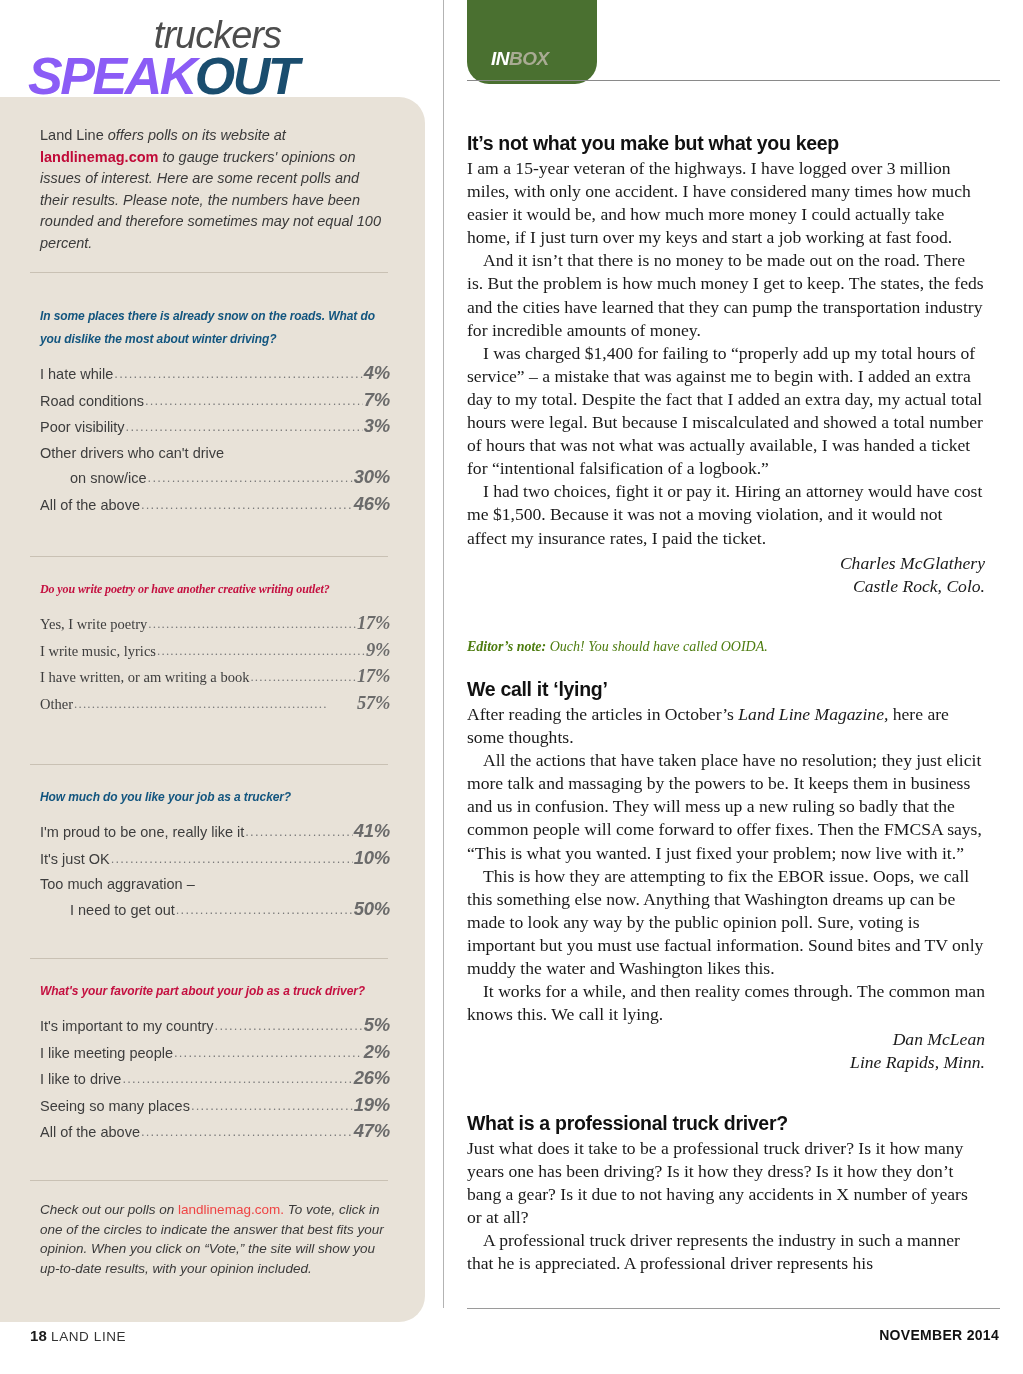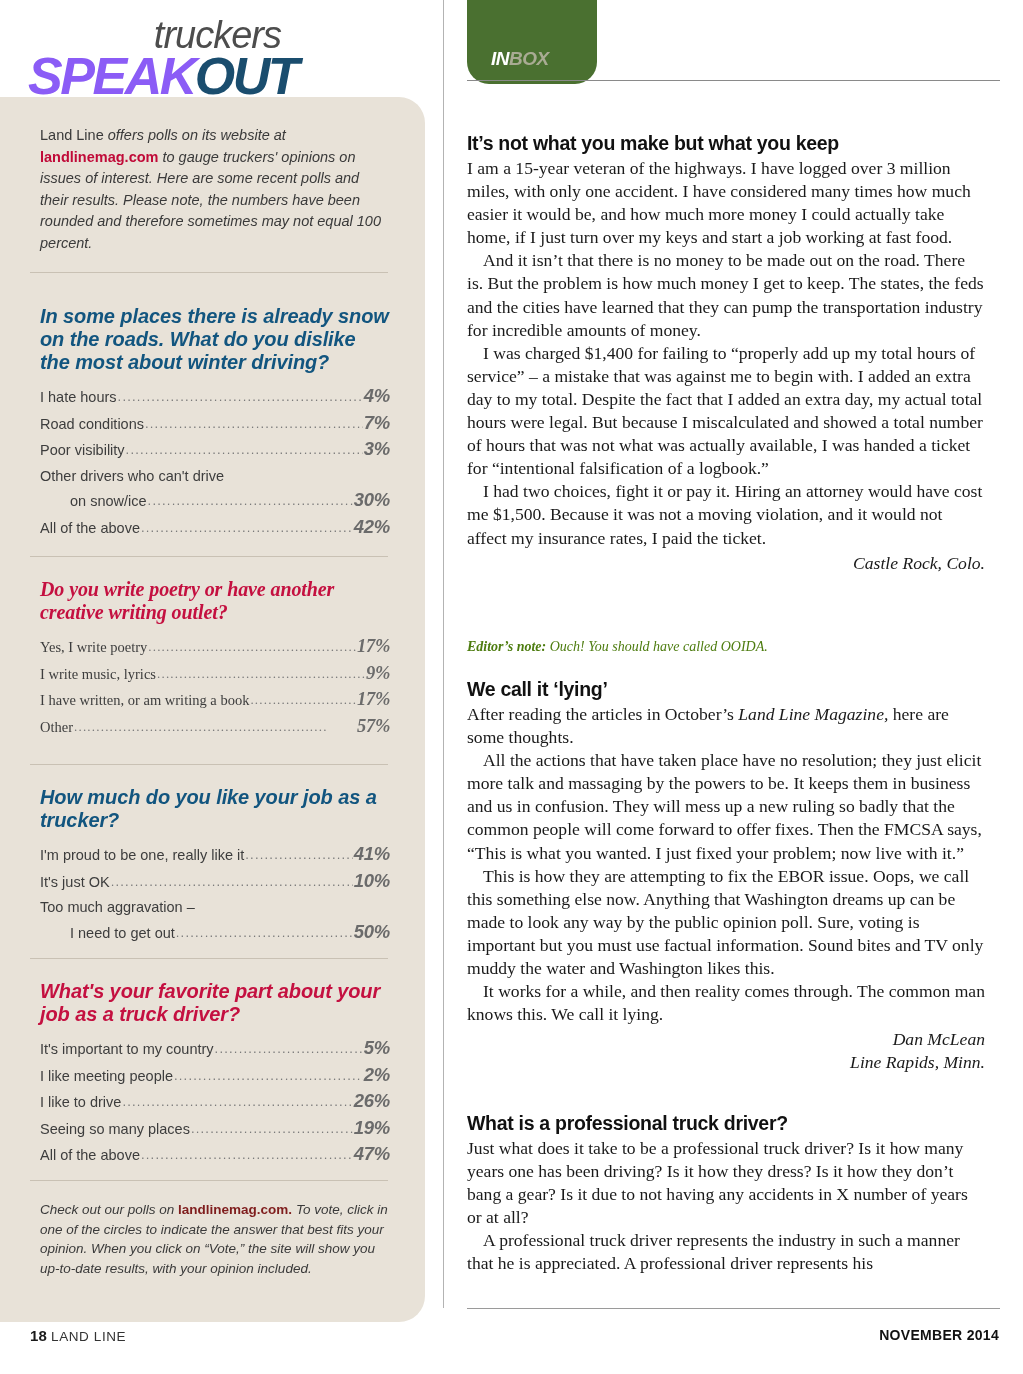--- a/index.html
+++ b/index.html
@@ -55,21 +55,21 @@
   .intro .nm { font-style:normal; }
   .intro .brand { font-weight:bold; font-style:normal; color:#c00a38; }
 
   .divider {
     position:absolute; left:30px; width:358px; height:1px;
     background:#c9c1b4;
   }
 
   .poll { position:absolute; left:40px; width:350px; }
   .poll-q {
-    font-size:20px; font-weight:bold; font-style:italic;
+    font-size:12px; font-weight:bold; font-style:italic;
     line-height:23px; letter-spacing:-0.1px; margin:0 0 10px 0;
   }
   .poll-q.blue { color:#12557f; }
   .poll-q.red  { color:#c41040; }
 
   .poll-row {
     display:flex; align-items:baseline;
     font-size:14.5px; color:#3d3d3d;
     line-height:24.5px; white-space:nowrap;
   }
@@ -83,21 +83,21 @@
     flex:0 0 auto; font-weight:bold; font-style:italic;
     font-size:18.5px; color:#6b6b6b; letter-spacing:-0.3px;
   }
   .poll-row.indent .lbl { padding-left:30px; }
 
   .outro {
     position:absolute; left:40px; width:350px;
     font-size:13.5px; line-height:19.5px;
     font-style:italic; color:#3a3a3a;
   }
-  .outro .brand { font-weight:bold; font-style:normal; color:#7f1d1d; }
+  .outro .brand { font-weight:normal; font-style:normal; color:#ef4444; }
 
   
   .right-col { position:absolute; left:443px; top:0; width:580px; height:1374px; }
   .vrule {
     position:absolute; left:443px; top:0; width:1px; height:1308px;
     background:#b3b3b3;
   }
   .inbox-tab {
     position:absolute; left:24px; top:-8px; width:130px; height:92px;
     background:#4a7030;
@@ -177,21 +177,21 @@
 
     <div class="intro">
       <span class="nm">Land Line</span><span> offers polls on its website at </span><span class="brand">landlinemag.com</span><span> to gauge truckers' opinions on issues of interest. Here are some recent polls and their results. Please note, the numbers have been rounded and therefore sometimes may not equal 100 percent.</span>
     </div>
 
     <div class="divider" style="top:272px;"></div>
 
     <div class="poll" style="top:305px;">
       <div class="poll-q blue">In some places there is already snow on the roads. What do you dislike the most about winter driving?</div>
       <div class="poll-row">
-        <span class="lbl">I hate hours</span>
+        <span class="lbl">I hate while</span>
         <span class="dots">.........................................................</span>
         <span class="pct">4%</span>
       </div>
       <div class="poll-row">
         <span class="lbl">Road conditions</span>
         <span class="dots">.........................................................</span>
         <span class="pct">7%</span>
       </div>
       <div class="poll-row">
         <span class="lbl">Poor visibility</span>
@@ -203,21 +203,21 @@
 
       </div>
       <div class="poll-row indent">
         <span class="lbl">on snow/ice</span>
         <span class="dots">.........................................................</span>
         <span class="pct">30%</span>
       </div>
       <div class="poll-row">
         <span class="lbl">All of the above</span>
         <span class="dots">.........................................................</span>
-        <span class="pct">42%</span>
+        <span class="pct">46%</span>
       </div>
     </div>
 
     <div class="divider" style="top:556px;"></div>
 
     <div class="poll" style="top:578px;font-family:Liberation Serif, serif;">
       <div class="poll-q red">Do you write poetry or have another creative writing outlet?</div>
       <div class="poll-row">
         <span class="lbl">Yes, I write poetry</span>
         <span class="dots">.........................................................</span>
@@ -317,20 +317,21 @@
 
     <div class="article" style="top:100px;margin-top:32px;">
       <h2 class="art-head">It’s not what you make but what you keep</h2>
       <div class="art-body">
         <p>I am a 15-year veteran of the highways. I have logged over 3 million miles, with only one accident. I have considered many times how much easier it would be, and how much more money I could actually take home, if I just turn over my keys and start a job working at fast food.</p>
         <p class="ind">And it isn’t that there is no money to be made out on the road. There is. But the problem is how much money I get to keep. The states, the feds and the cities have learned that they can pump the transportation industry for incredible amounts of money.</p>
         <p class="ind">I was charged $1,400 for failing to “properly add up my total hours of service” – a mistake that was against me to begin with. I added an extra day to my total. Despite the fact that I added an extra day, my actual total hours were legal. But because I miscalculated and showed a total number of hours that was not what was actually available, I was handed a ticket for “intentional falsification of a logbook.”</p>
         <p class="ind">I had two choices, fight it or pay it. Hiring an attorney would have cost me $1,500. Because it was not a moving violation, and it would not affect my insurance rates, I paid the ticket.</p>
       </div>
       <div class="sig">
+        <div>Charles McGlathery</div>
         <div>Castle Rock, Colo.</div>
       </div>
     </div>
 
     <div class="article" style="top:635px;">
       <div class="ednote">
         <b>Editor’s note:</b><span> Ouch! You should have called OOIDA.</span>
       </div>
     </div>
 

